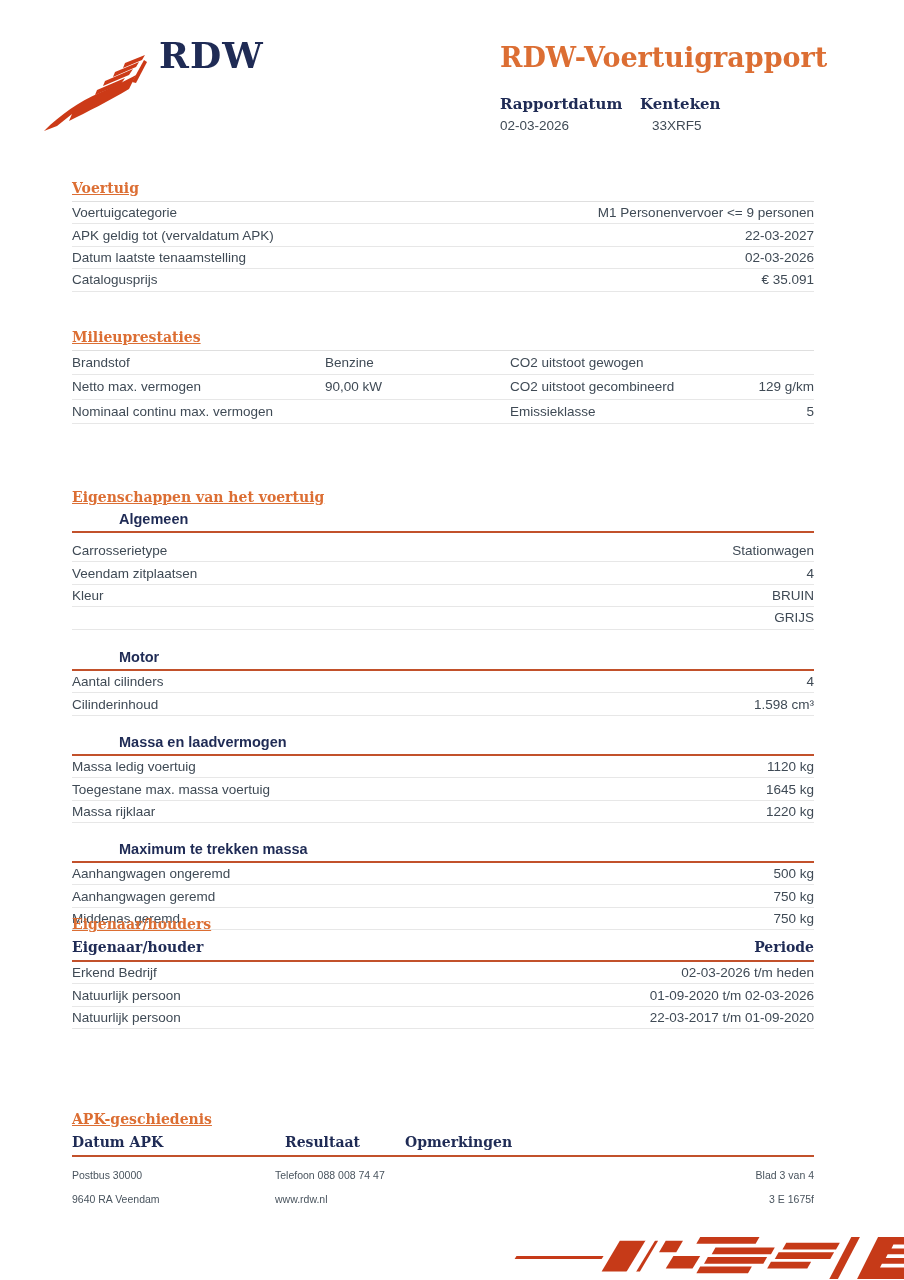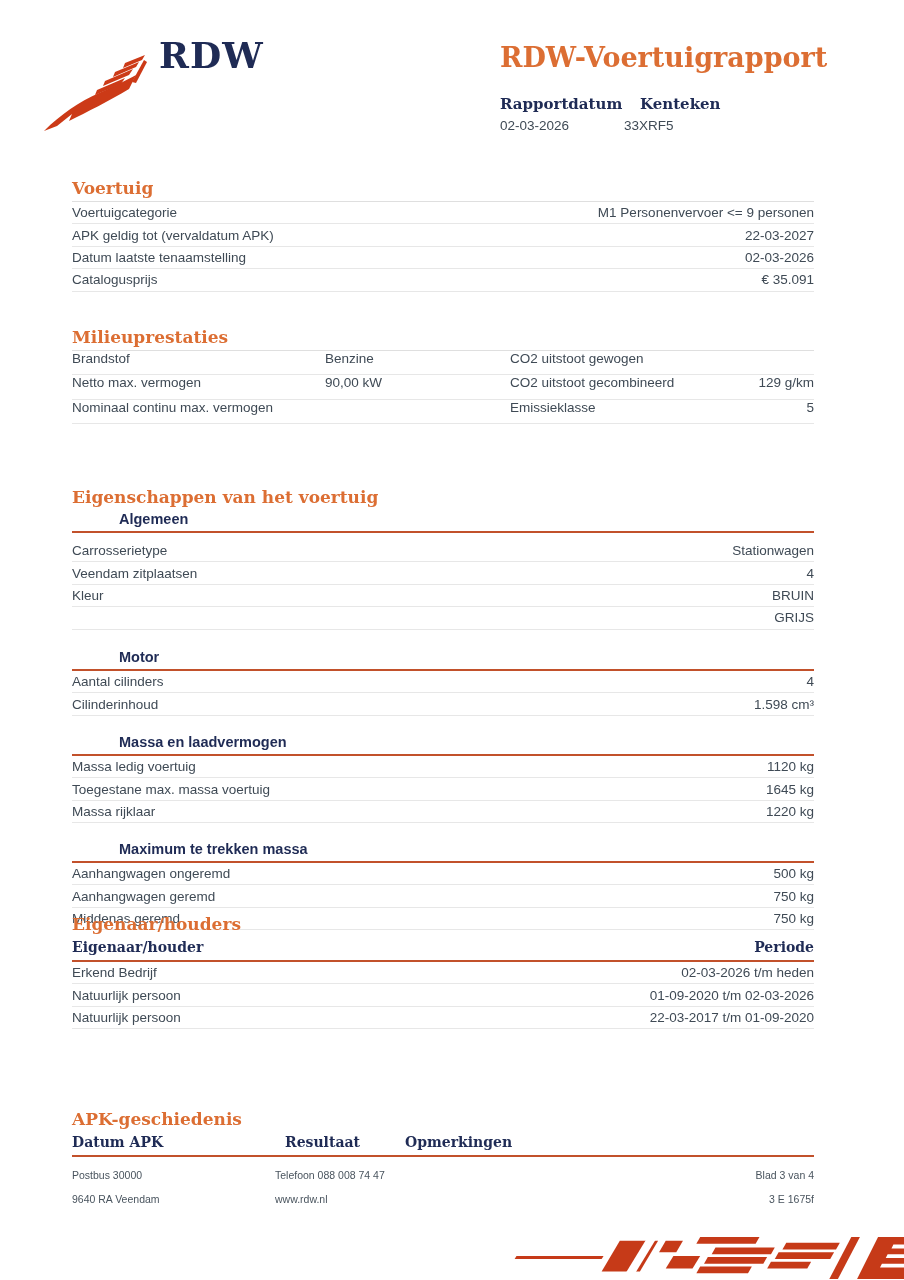--- a/index.html
+++ b/index.html
@@ -12,31 +12,31 @@
   
   .logo{position:absolute;left:38px;top:50px;width:112px;height:86px;}
   .brand{position:absolute;left:159px;top:34px;font-size:36px;color:var(--navy,#1F2B55);letter-spacing:1px;}
   .doc-title{position:absolute;left:500px;top:42px;font-size:27px;color:var(--orange,#DC6E33);}
   .meta{position:absolute;top:95px;font-size:15px;color:var(--navy,#1F2B55);}
   .meta-date{left:500px;} .meta-plate{left:640px;}
   .meta-val{position:absolute;top:118px;font-size:13.5px;color:var(--text,#3F4A55);font-family:"Liberation Sans","DejaVu Sans",sans-serif;font-weight:normal;}
 
   
   .sec{position:absolute;left:72px;width:742px;}
-  .sec-title{font-size:17px;color:var(--orange,#DC6E33);line-height:16px;}
+  .sec-title{font-size:14px;color:var(--orange,#DC6E33);line-height:16px;text-decoration:underline;}
   .gray-rule{border-bottom:1px solid #dfdfdf;margin-top:5px;}
   .sub-title{font-size:14.5px;font-weight:bold;color:var(--navy,#1F2B55);line-height:16px;margin-left:47px;}
   .orange-rule{border-bottom:2px solid var(--rule-orange,#C2512B);margin-top:4px;}
   .rows{margin-top:0;} .rows.padded{margin-top:7px;}
   .row{display:flex;justify-content:space-between;align-items:center;height:21.4px;border-bottom:1px solid #e7e7e7;font-size:13.5px;}
   .row .lbl{text-align:left;white-space:nowrap;}
   .row .val{text-align:left;white-space:nowrap;padding-left:44px;}
 
   
-  .m-row{display:flex;height:23.3px;border-bottom:1px solid #e7e7e7;font-size:13.5px;}
+  .m-row{display:flex;align-items:center;height:23.3px;border-bottom:1px solid #e7e7e7;font-size:13.5px;}
   .m-ll{width:253px;} .m-lv{width:185px;} .m-rl{width:168px;} .m-rv{flex:1;text-align:right;}
 
   
   .hdr-row{display:flex;justify-content:space-between;align-items:center;font-size:14px;color:var(--navy,#1F2B55);margin-top:6px;height:18px;gap:8px;}
   .apk-hdr{justify-content:flex-start;}
   .apk-c1{width:205px;} .apk-c2{width:112px;}
 
   
   .footer-line{position:absolute;left:72px;width:742px;display:flex;font-size:10.5px;color:#49545e;}
   .f1{top:1169px;} .f2{top:1193px;}
@@ -57,21 +57,21 @@
       <polygon points="76,22 100,12 97,17 74,27"></polygon>
       <polygon points="86,13 106,5 103,10 84,18"></polygon>
       <polygon points="93,32 105,10 108,12 97,33"></polygon>
     </g>
   </svg>
   <div class="brand slab">RDW</div>
   <div class="doc-title slab">RDW-Voertuigrapport</div>
   <div class="meta meta-date slab">Rapportdatum</div>
   <div class="meta meta-plate slab">Kenteken</div>
   <div class="meta-val meta-date" style="left:500px;">02-03-2026</div>
-  <div class="meta-val" style="left:624px;">33XRF5</div>
+  <div class="meta-val" style="left:652px;">33XRF5</div>
 
   <div class="sec" style="top:180px;">
     <div class="sec-title slab">Voertuig</div>
     <div class="gray-rule"></div>
     <div class="rows">
       <div class="row">
           <span class="lbl">Voertuigcategorie</span>
           <span class="val">M1 Personenvervoer &lt;= 9 personen</span>
         </div>
       <div class="row">

